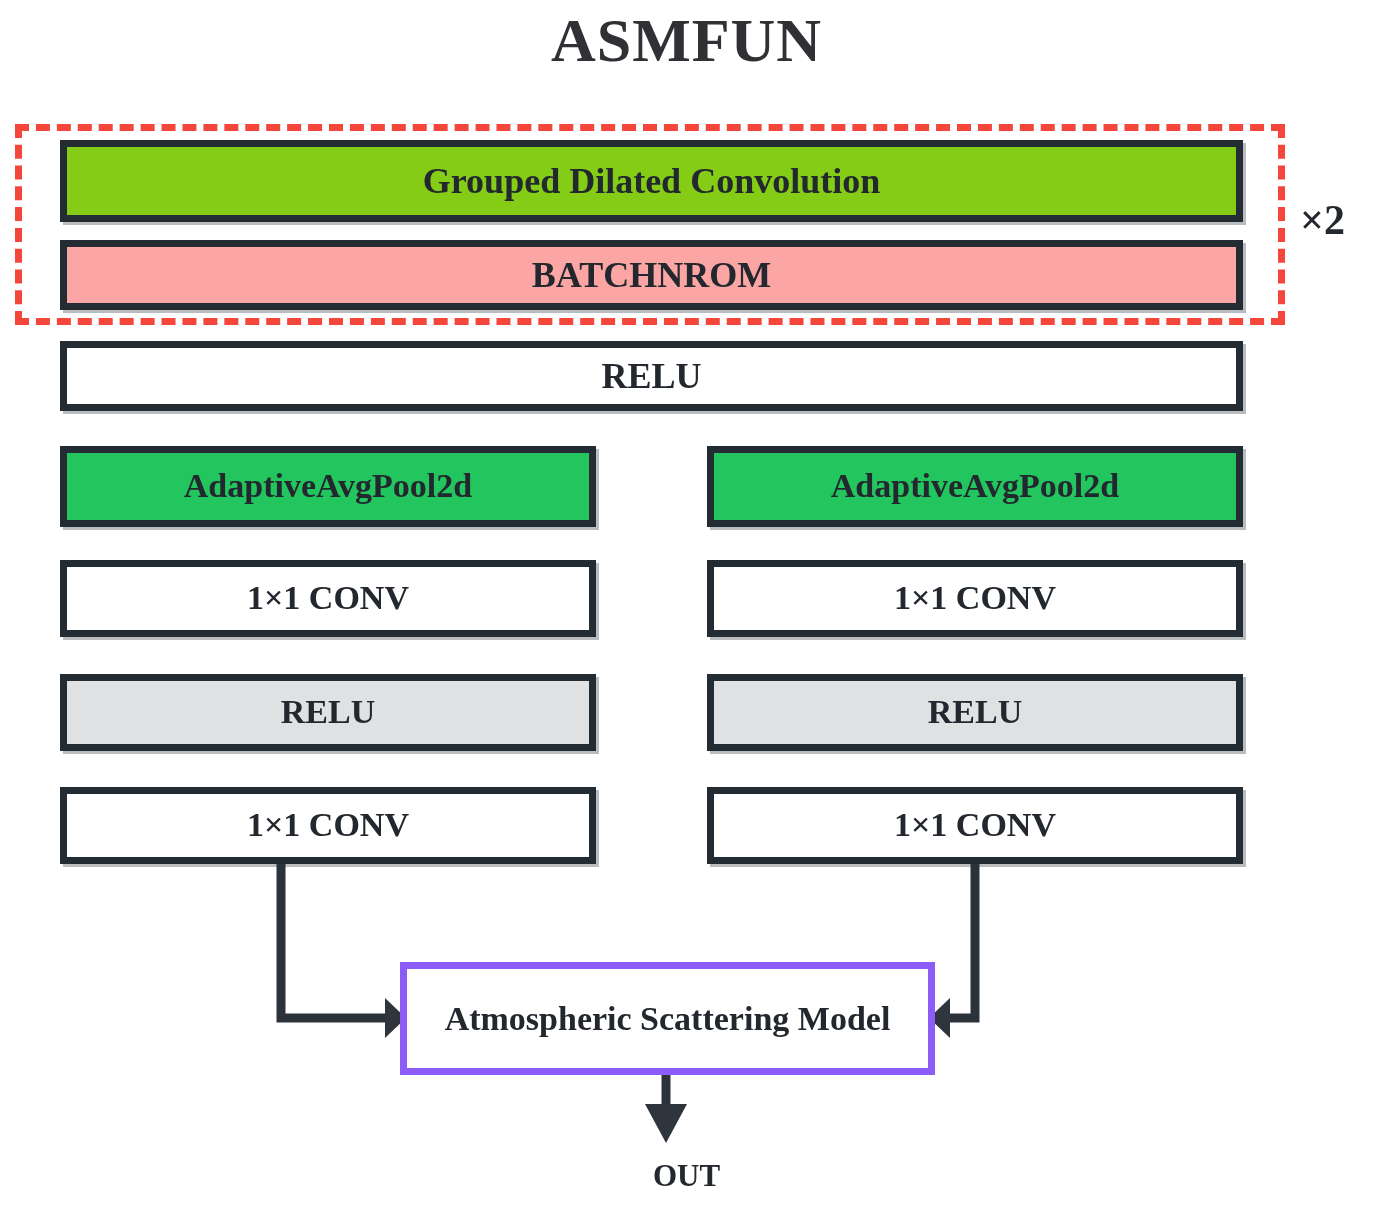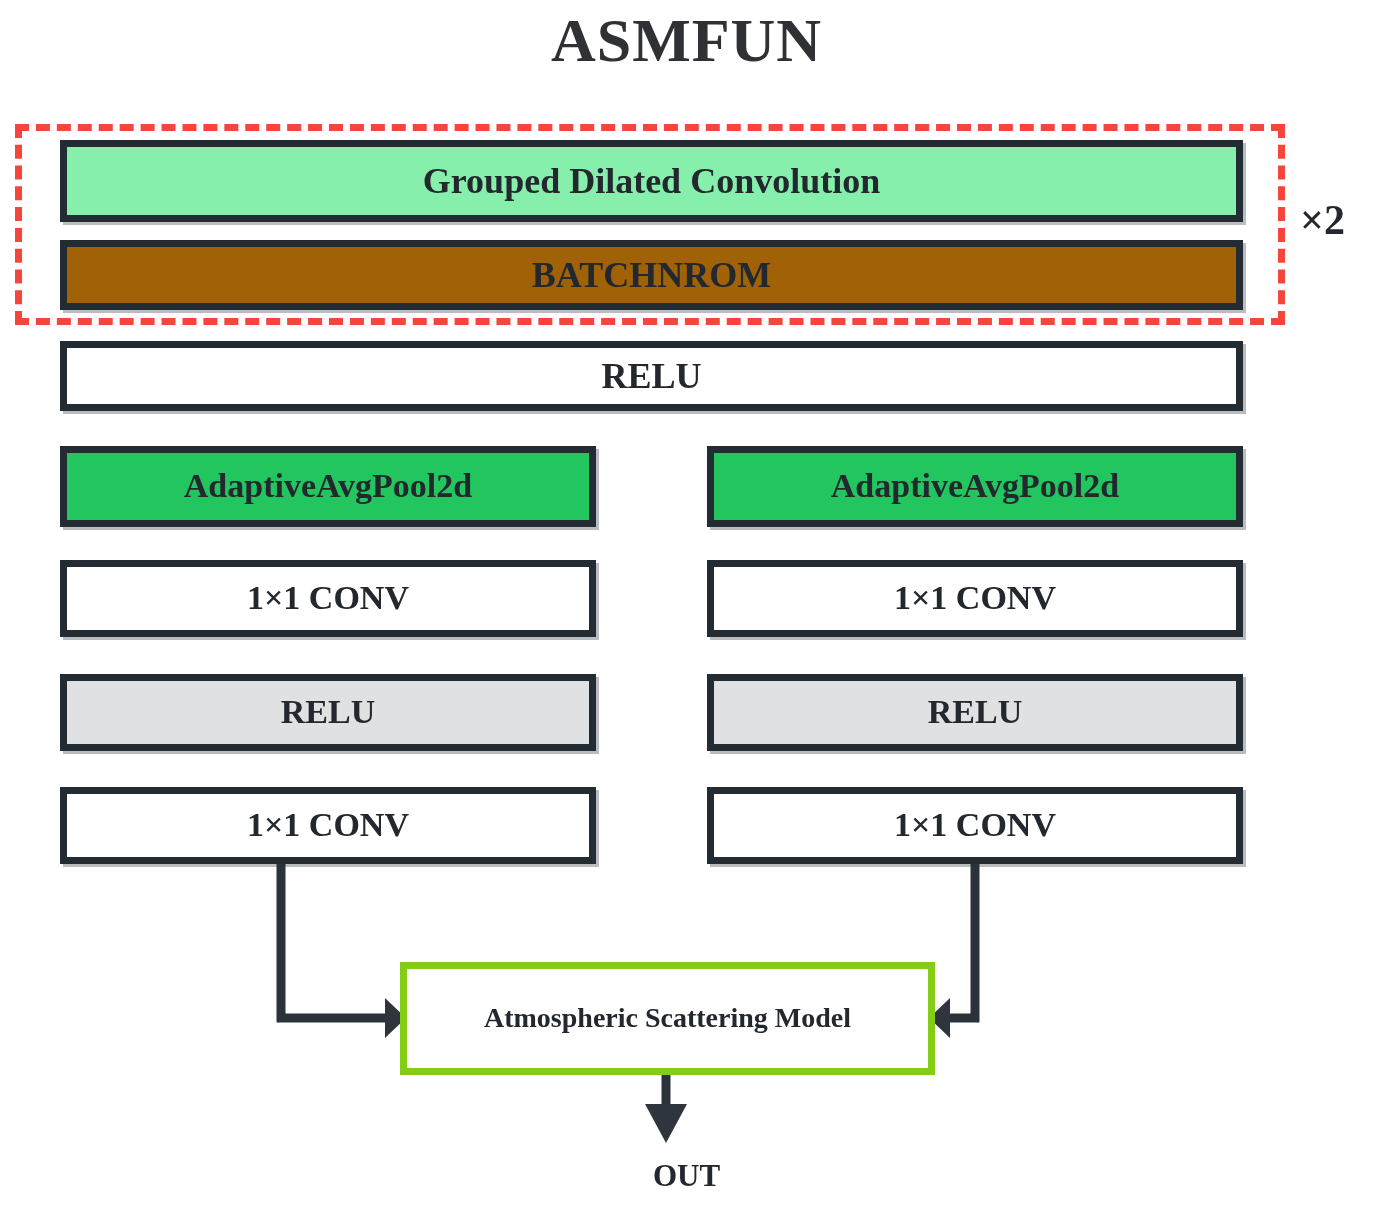--- a/index.html
+++ b/index.html
@@ -26,45 +26,45 @@
   }
   .blk.shadow{box-shadow:3px 3px 0 0 rgba(130,135,140,.55);}
 
   
   .full{left:60px;width:1183px;}
   
   .colL{left:60px;width:536px;}
   
   .colR{left:707px;width:536px;}
 
-  .green{background:#86efac;}
-  .peach{background:#a16207;}
+  .green{background:#84cc16;}
+  .peach{background:#fca5a5;}
   .yellow{background:#22c55e;}
   .gray{background:#e0e1e3;}
 
   .fs-big{font-size:36px;}
   .fs-med{font-size:34px;}
 
   
   .dashbox{
     position:absolute;left:15px;top:124px;width:1270px;height:201px;
     box-sizing:border-box;border:7px dashed #f5463c;background:transparent;
     pointer-events:none;
   }
   .times2{
     position:absolute;left:1300px;top:196px;
     font-size:42px;font-weight:bold;color:#23282f;
   }
 
   
   .modelbox{
     position:absolute;left:400px;top:962px;width:535px;height:113px;
-    box-sizing:border-box;border:7px solid #84cc16;background:#fff;
+    box-sizing:border-box;border:7px solid #8b5cf6;background:#fff;
     display:flex;align-items:center;justify-content:center;
-    font-weight:bold;font-size:28px;text-align:center;line-height:1.22;
+    font-weight:bold;font-size:34px;text-align:center;line-height:1.22;
     padding:0 14px;
   }
 
   .outlabel{
     position:absolute;left:0;top:1158px;width:1373px;text-align:center;
     font-size:31px;font-weight:bold;color:#23282f;
   }
 
   svg.wires{position:absolute;left:0;top:0;width:1373px;height:1220px;
     pointer-events:none;}

